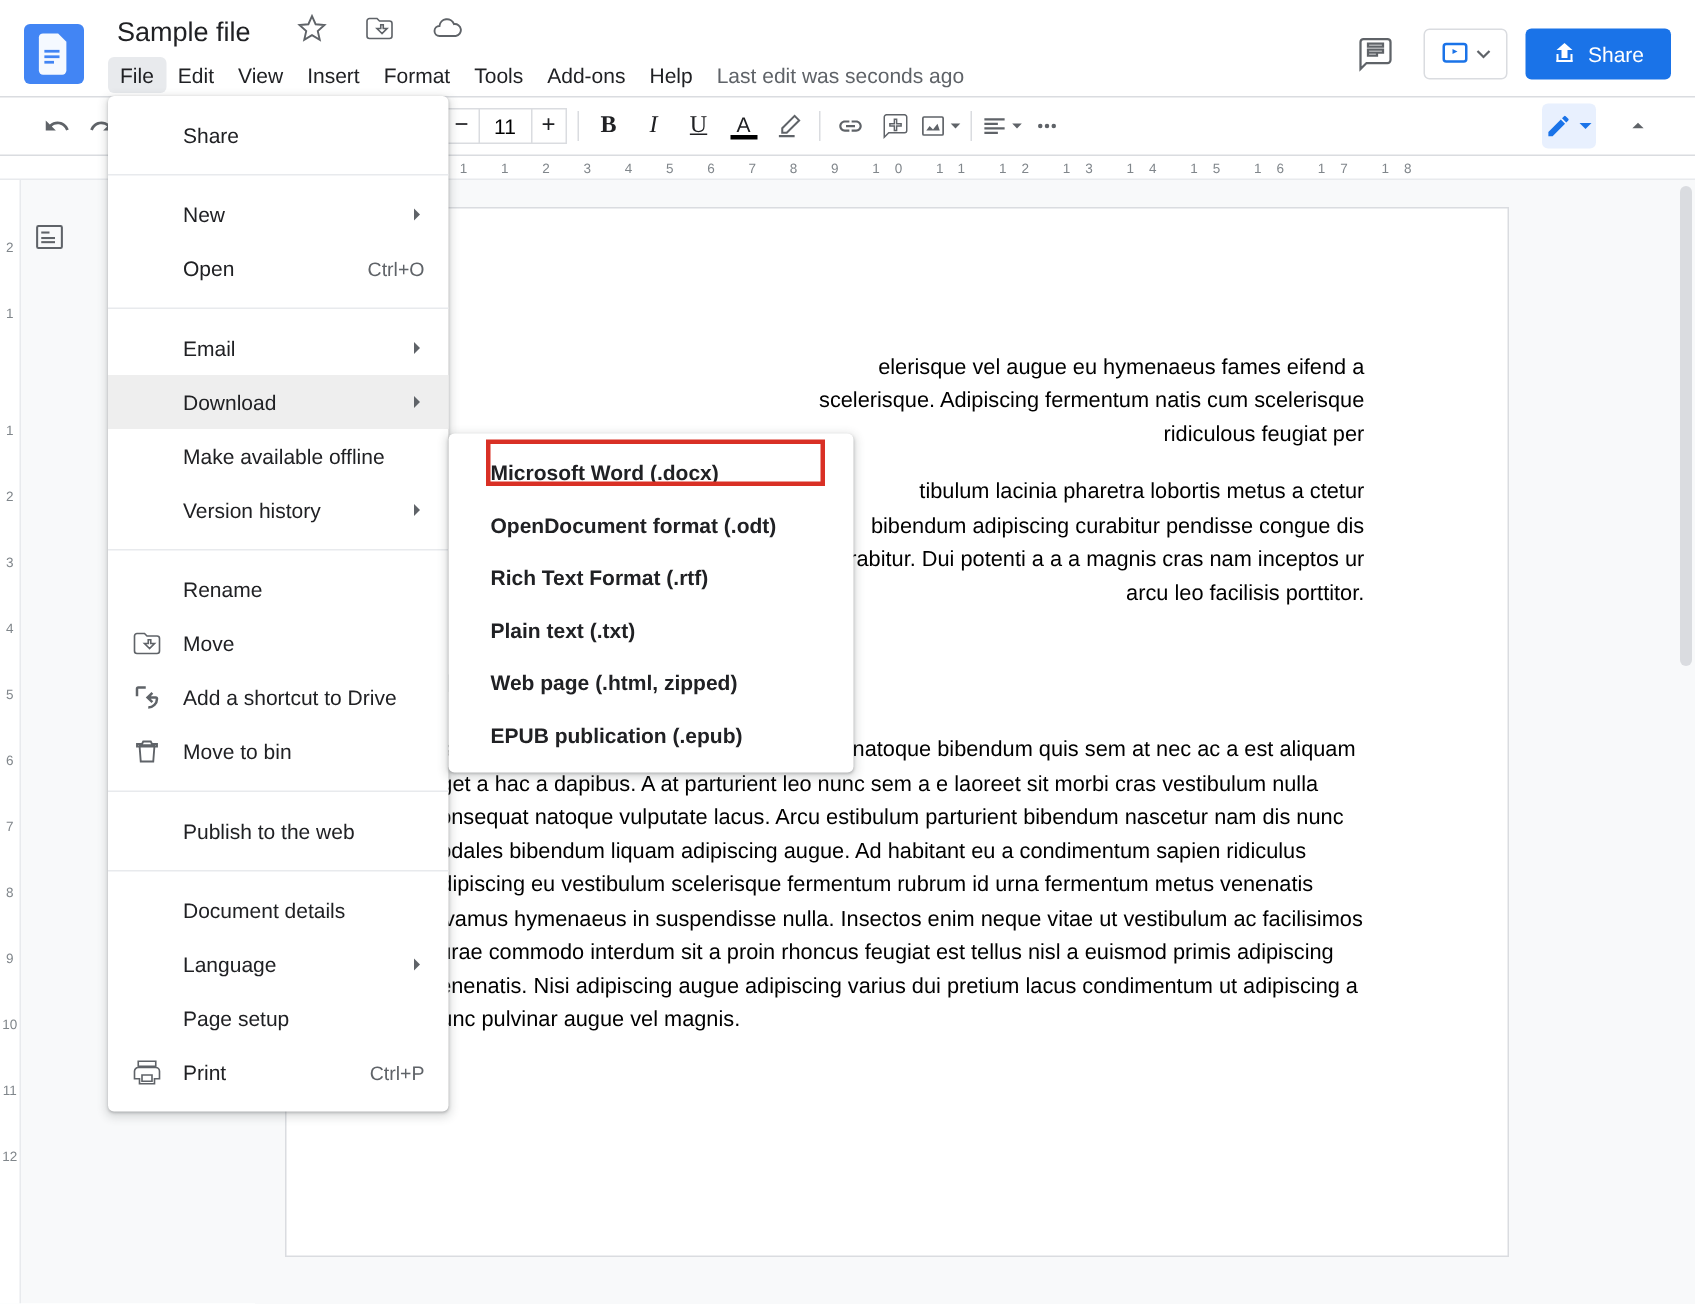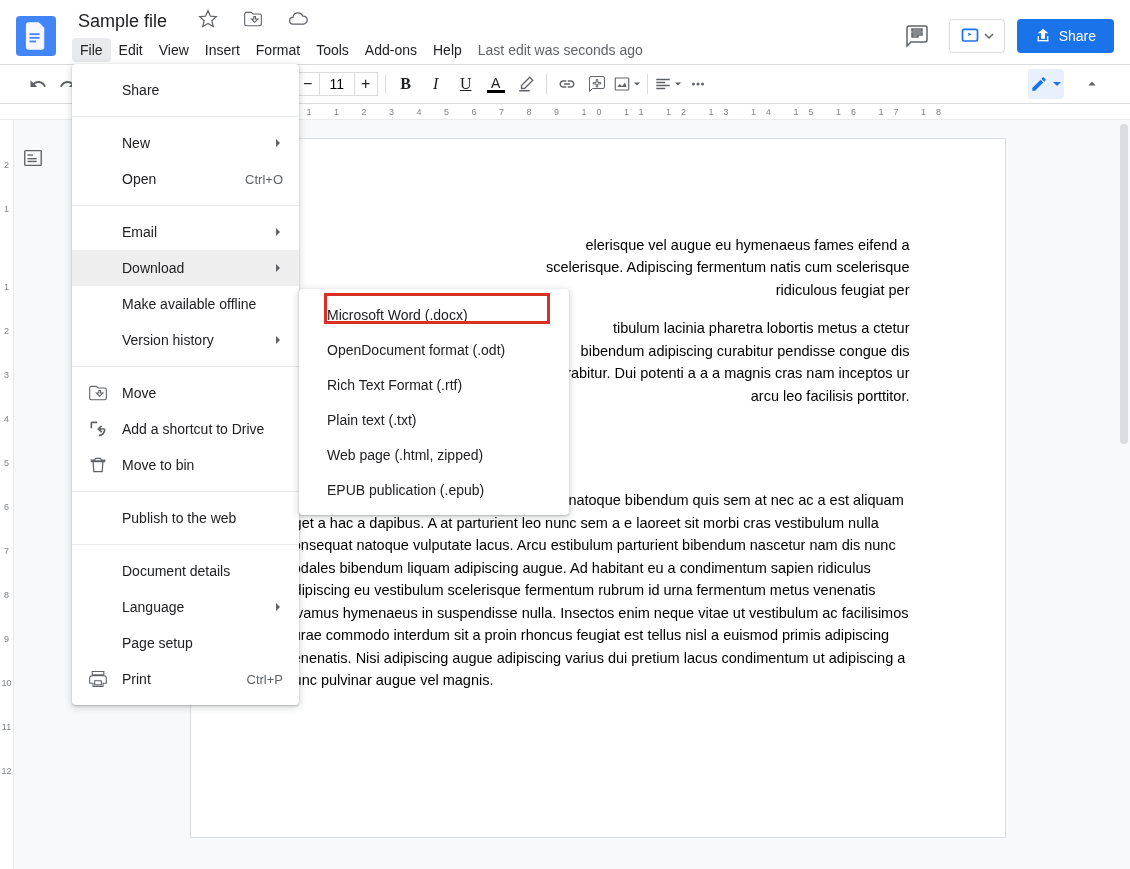--- a/index.html
+++ b/index.html
@@ -69,21 +69,21 @@
   .dd-icon { width: 20px; height: 20px; display: flex; align-items: center; justify-content: center; flex-shrink: 0; }
   .dd-icon svg { fill: #5f6368; width: 20px; height: 20px; }
   .dd-icon-spacer { width: 20px; flex-shrink: 0; }
   .dd-text { flex: 1; }
   .dd-shortcut { color: #5f6368; font-size: 13px; }
   .dd-arrow { margin-left: auto; fill: #5f6368; width: 10px; }
   .dd-sep { height: 1px; background: #e8eaed; margin: 8px 0; }
   
   #file-menu { top: 64px; left: 72px; width: 227px; }
   #download-submenu { top: 289px; left: 299px; width: 270px; }
-  #download-submenu .dd-item { padding-left: 28px; min-height: 35px; }
+  #download-submenu .dd-item { padding-left: 28px; min-height: 35px; font-weight: bold; }
   
   .red-highlight { position: absolute; border: 3px solid #d93025; pointer-events: none; z-index: 200; }
   #hl1 { top: 293px; left: 324px; width: 226px; height: 31px; }
 </style>
 </head>
 <body>
 
 <div class="header">
   <div class="docs-logo">
     <svg width="22" height="28" viewBox="0 0 24 30">
@@ -323,20 +323,24 @@
     </div>
   <div class="dd-item">
       <span class="dd-icon-spacer"></span>
       <span class="dd-text">Version history</span>
       <svg class="dd-arrow" viewBox="0 0 10 10">
         <path d="M3 1l4 4-4 4z"></path>
       </svg>
     </div>
   <div class="dd-sep"></div>
   <div class="dd-item">
+      <span class="dd-icon-spacer"></span>
+      <span class="dd-text">Rename</span>
+    </div>
+  <div class="dd-item">
       <span class="dd-icon">
         <svg viewBox="0 0 24 24">
           <path d="M20 6h-8l-2-2H4a2 2 0 0 0-2 2v12a2 2 0 0 0 2 2h16a2 2 0 0 0 2-2V8a2 2 0 0 0-2-2zm-6 10l-4-4h3V9h2v3h3l-4 4z" fill="none" stroke="#5f6368" stroke-width="1.3"></path>
         </svg>
       </span>
       <span class="dd-text">Move</span>
     </div>
   <div class="dd-item">
       <span class="dd-icon">
         <svg viewBox="0 0 24 24">

